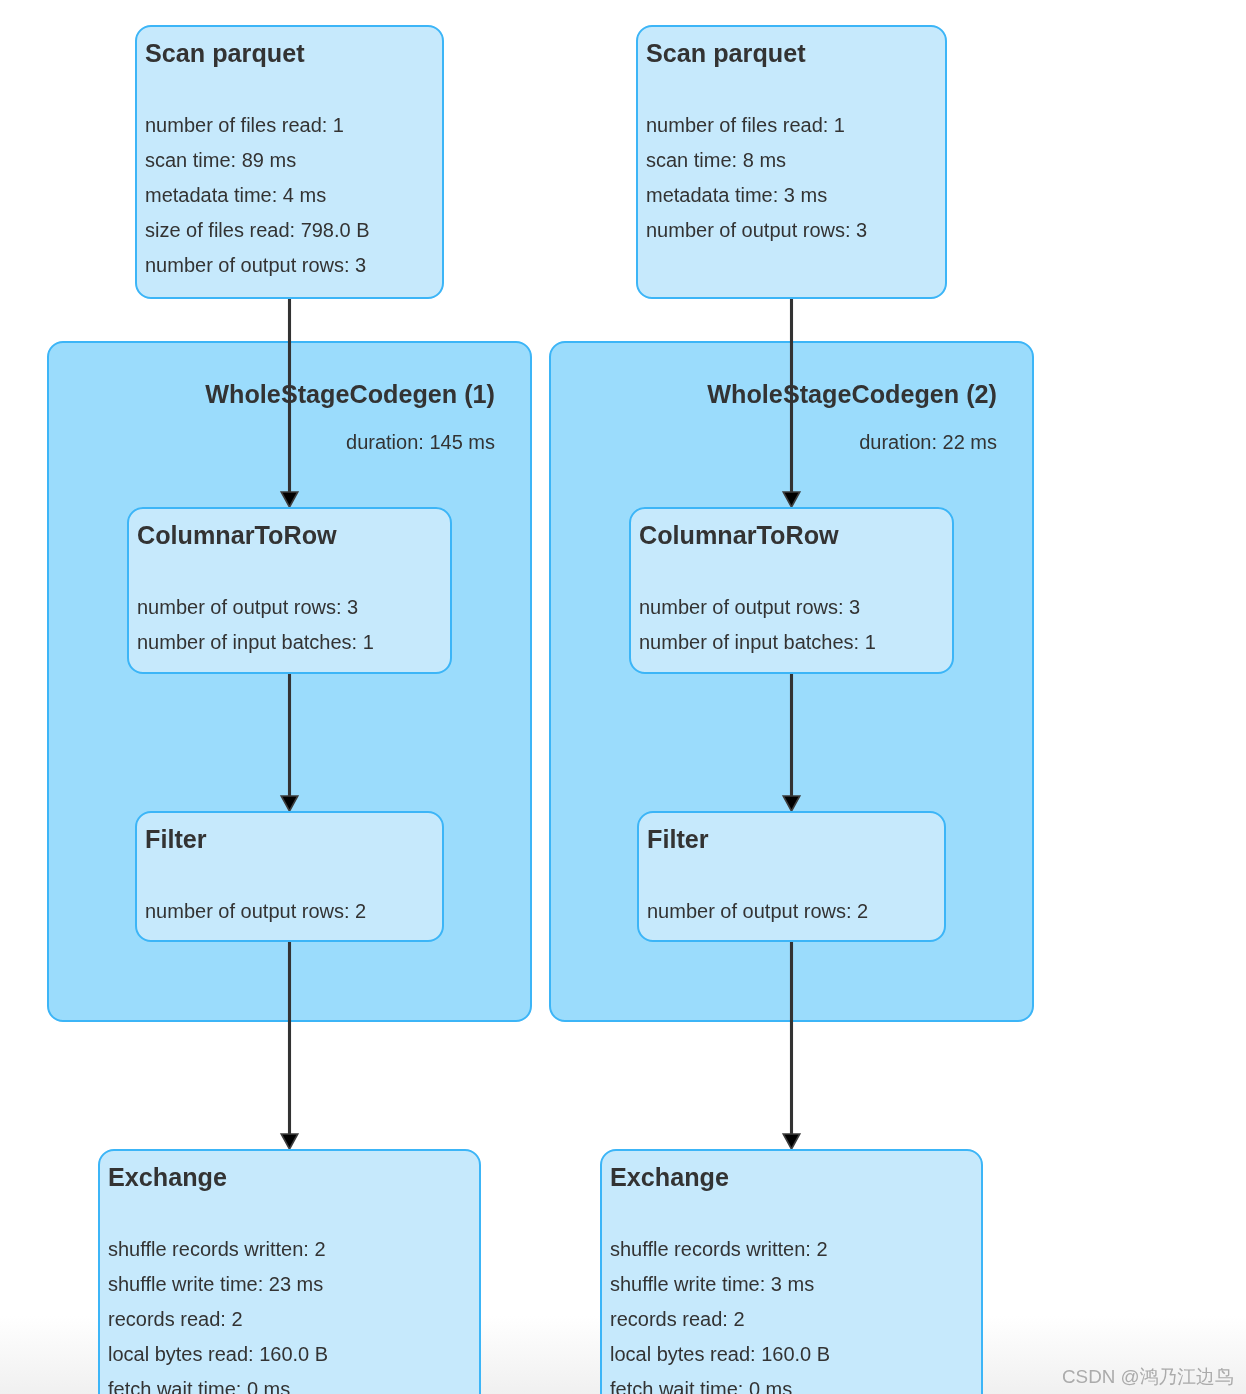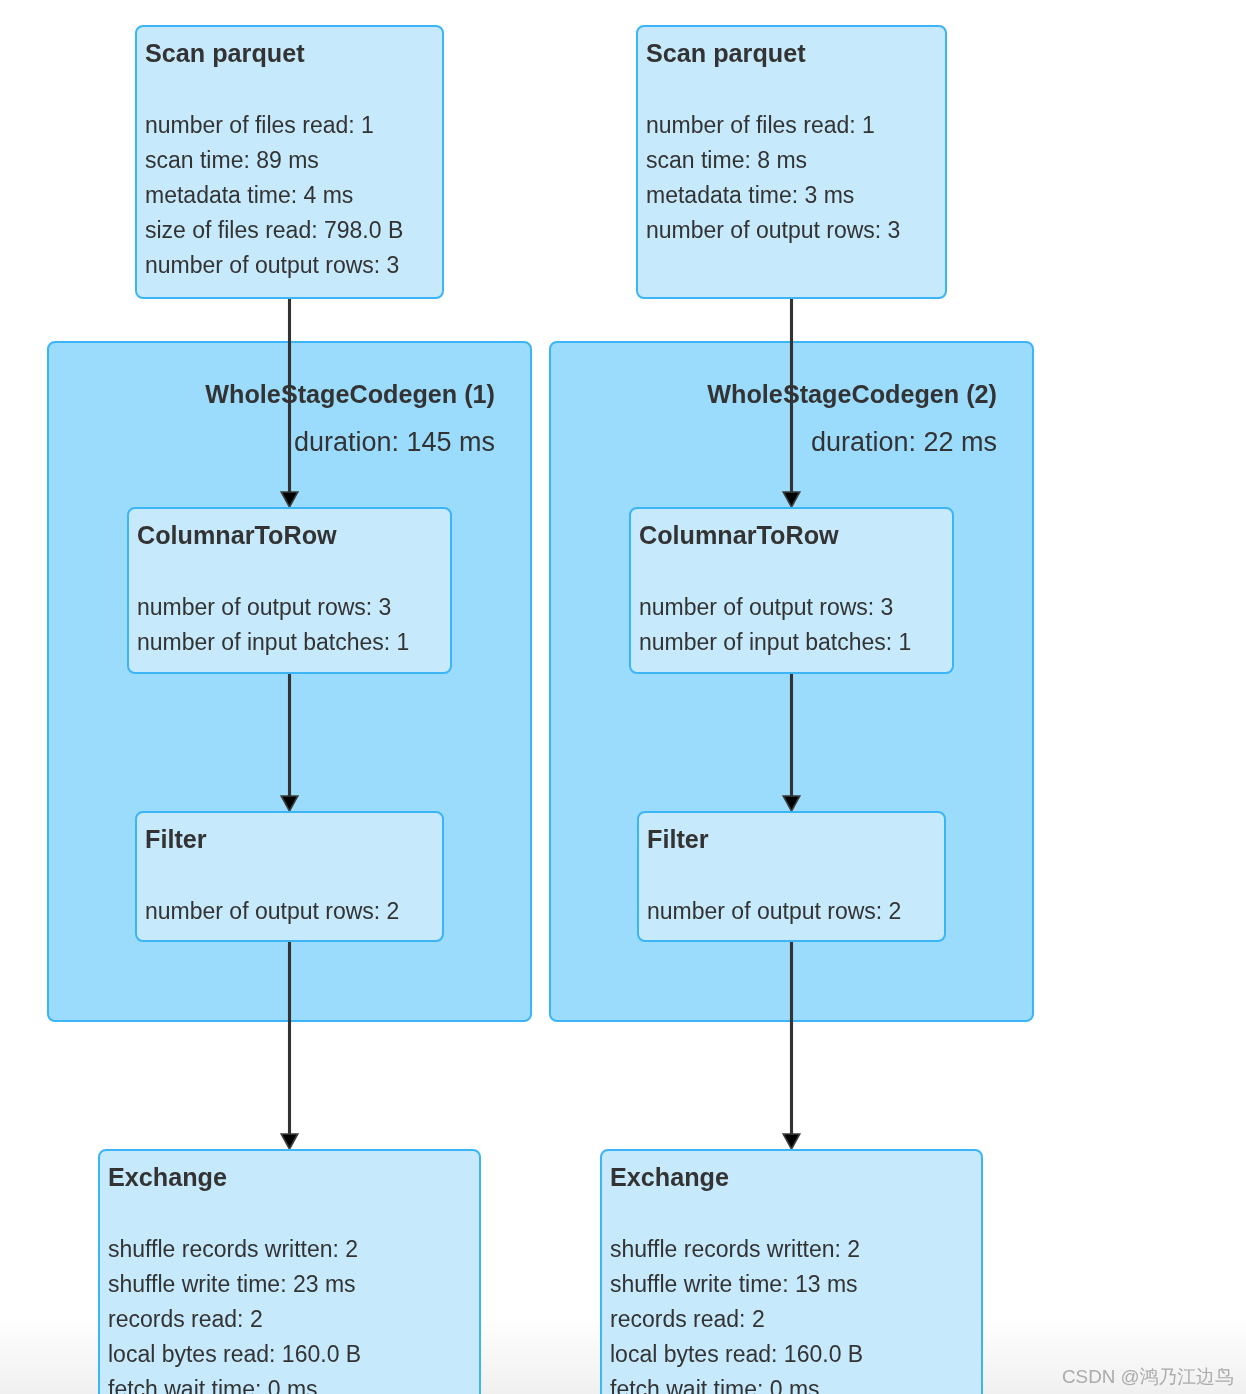--- a/index.html
+++ b/index.html
@@ -1,30 +1,30 @@
 <!DOCTYPE html>
 <html><head>
 <meta charset="utf-8">
 <style>
 html,body{margin:0;padding:0;}
 body{width:1246px;height:1394px;background:#ffffff;overflow:hidden;
  font-family:"Liberation Sans",sans-serif;}
 #stage{position:relative;width:1246px;height:1394px;background:#ffffff;}
 .page-bg{position:absolute;left:0;top:0;width:1246px;height:1394px;pointer-events:none;
  background:linear-gradient(to bottom,#ffffff 0%,#ffffff 94.4%,#f0f0f0 100%);}
-.node,.cluster{position:absolute;box-sizing:border-box;border:2px solid #3cb5f7;border-radius:8px;}
+.node,.cluster{position:absolute;box-sizing:border-box;border:2px solid #3cb5f7;border-radius:16px;}
 .node{background:#c6e9fc;}
 .cluster{background:#9bdcfc;}
 .node-label{position:absolute;font-size:25.2px;font-weight:bold;color:#333333;
  white-space:nowrap;line-height:35px;}
 .node-metrics{position:absolute;}
-.metric-row{font-size:23px;color:#333333;white-space:nowrap;line-height:35px;}
+.metric-row{font-size:20px;color:#333333;white-space:nowrap;line-height:35px;}
 .cluster-label{position:absolute;text-align:right;font-size:25.2px;font-weight:bold;
  color:#333333;white-space:nowrap;line-height:35px;}
-.cluster-metric{position:absolute;text-align:right;font-size:27px;color:#333333;
+.cluster-metric{position:absolute;text-align:right;font-size:20px;color:#333333;
  white-space:nowrap;line-height:35px;}
 .edges{position:absolute;left:0;top:0;pointer-events:none;}
 .edge-line{stroke:#333333;stroke-width:3.1;fill:none;}
 .edge-arrow{fill:#000000;stroke:#3d3d3d;stroke-width:1.6;stroke-linejoin:miter;}
 .watermark{position:absolute;color:#ababab;white-space:nowrap;font-size:21.5px;
  transform-origin:left top;}
 </style>
 </head>
 <body>
 
@@ -114,20 +114,20 @@
     <div class="metric-row">shuffle write time: 23 ms</div>
     <div class="metric-row">records read: 2</div>
     <div class="metric-row">local bytes read: 160.0 B</div>
     <div class="metric-row">fetch wait time: 0 ms</div>
   </div>
 </div>
 <div class="node" style="left:600px;top:1149px;width:383px;height:300px;">
   <div class="node-label" style="left:8px;top:9px;">Exchange</div>
   <div class="node-metrics" style="left:8px;top:81px;">
     <div class="metric-row">shuffle records written: 2</div>
-    <div class="metric-row">shuffle write time: 13 ms</div>
+    <div class="metric-row">shuffle write time: 3 ms</div>
     <div class="metric-row">records read: 2</div>
     <div class="metric-row">local bytes read: 160.0 B</div>
     <div class="metric-row">fetch wait time: 0 ms</div>
   </div>
 </div>
 <div class="watermark" style="left:1062px;top:1364px;transform:scale(0.875);">CSDN @鸿乃江边鸟</div>
 </div>
 
 </body></html>

